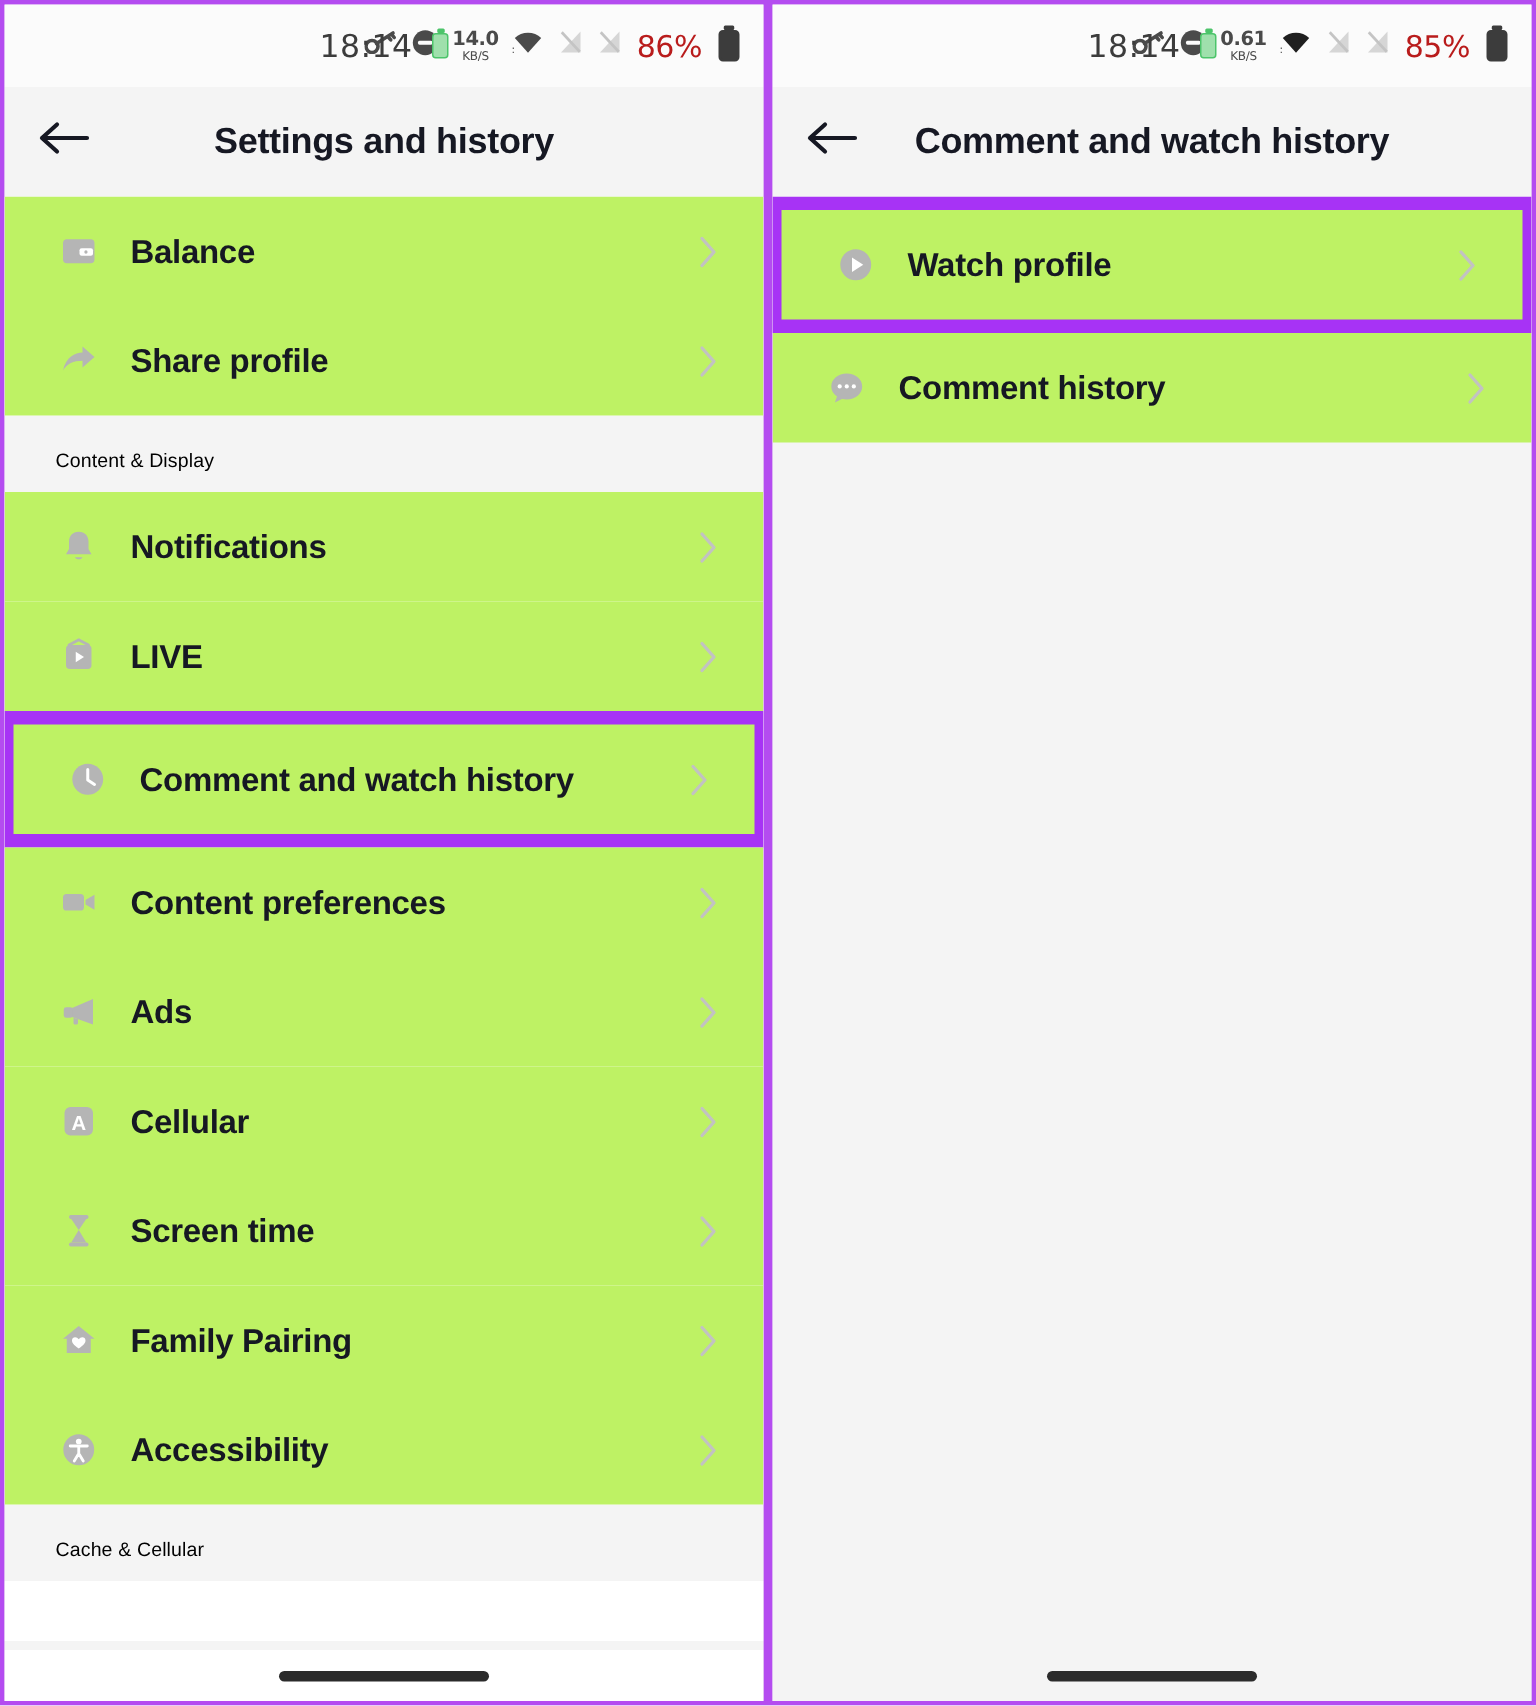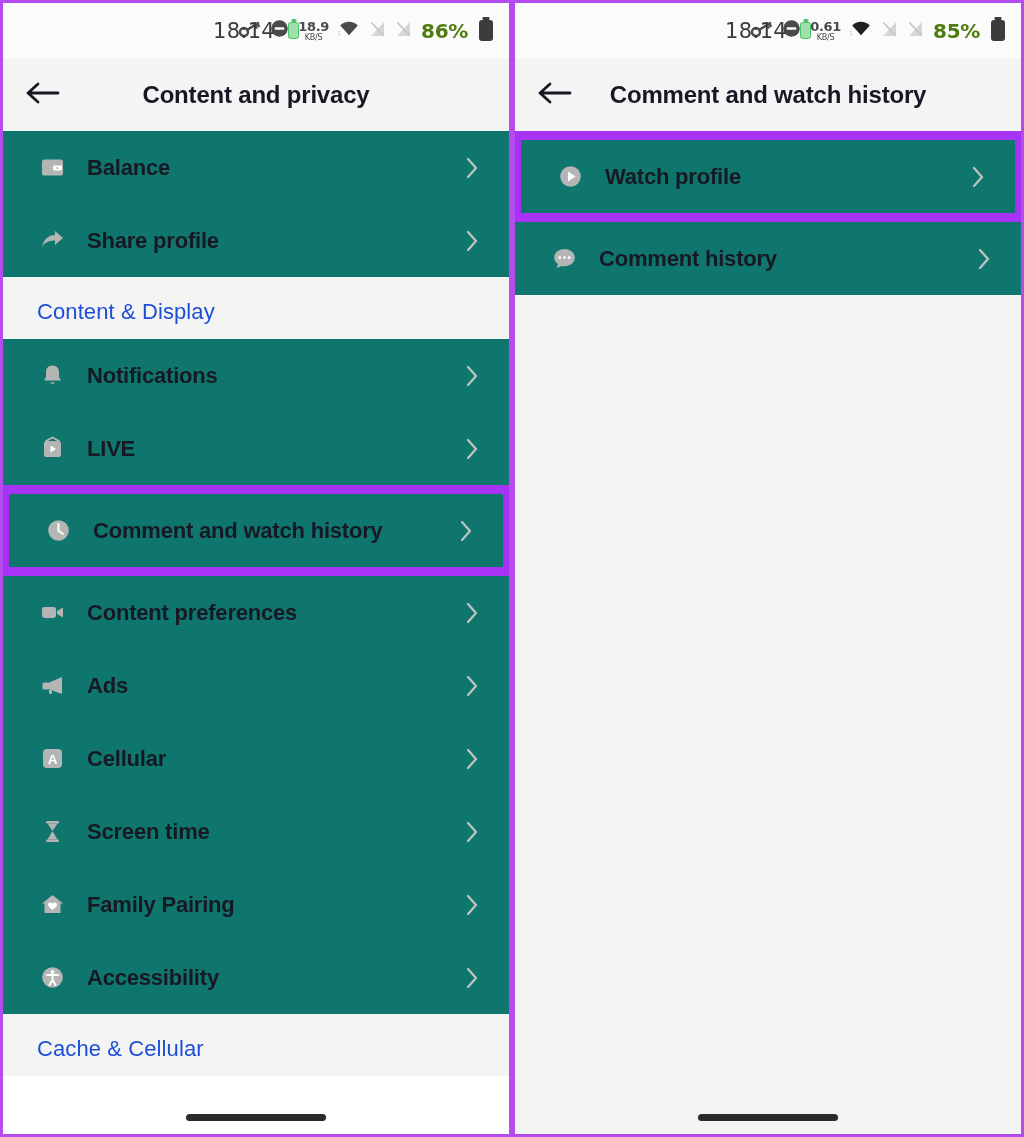--- a/index.html
+++ b/index.html
@@ -57,21 +57,21 @@
   }
   .ic { display: inline-block; }
   .net-rate {
     display: flex; flex-direction: column; align-items: center;
     line-height: 1; color: #4a4a4a;
     font-family: "DejaVu Sans", sans-serif;
   }
   .net-rate .n1 { font-size: 13px; font-weight: bold; letter-spacing: -.3px; }
   .net-rate .n2 { font-size: 8px; margin-top: 1px; letter-spacing: -.2px; text-align: center; }
   .pct {
-    font-size: 20px; color: #4d7c0f; font-weight: 700; letter-spacing: -.3px;
+    font-size: 20px; color: #b91c1c; font-weight: 400; letter-spacing: -.3px;
     font-family: "DejaVu Sans", sans-serif;
   }
   .bat-big {
     width: 14px; height: 21px; border: 2px solid #3c3c3c; border-radius: 3px;
     background: #3c3c3c; position: relative; margin-left: 2px;
   }
   .bat-big::before {
     content:""; position:absolute; top:-5px; left:50%; transform:translateX(-50%);
     width:7px; height:3px; background:#3c3c3c; border-radius:1px;
   }
@@ -92,28 +92,28 @@
     font-size: 24px; font-weight: bold; color: #161823;
     letter-spacing: -.2px; pointer-events: none;
   }
 
   
   .content { flex: 1; background: #f4f4f4; overflow: hidden; position: relative; }
 
   .card { background: #ffffff; }
   .section-label {
     padding: 22px 34px 14px 34px;
-    font-size: 22px; color: #1d4ed8; letter-spacing: .1px;
+    font-size: 13px; color: #000000; letter-spacing: .1px;
   }
 
   .row {
     height: 73px;
     display: flex; align-items: center;
     padding: 0 26px 0 34px;
-    background: #0f766e;
+    background: #bef264;
     cursor: pointer;
   }
   .row .ic-wrap {
     width: 30px; height: 30px;
     display: flex; align-items: center; justify-content: center;
     flex: 0 0 30px; margin-right: 20px;
   }
   .row-label {
     font-size: 22px; font-weight: bold; color: #161823; letter-spacing: -.2px;
     flex: 1;
@@ -162,21 +162,21 @@
               <path d="M8 9 L19 2 M15.5 4.3 L17.5 6.6 M18 2.7 L19.8 5" stroke="#4a4a4a" stroke-width="2.4" fill="none" stroke-linecap="round"></path>
             </svg>
         </span>
         <span class="ic">
           <svg width="19" height="19" viewBox="0 0 19 19">
               <circle cx="9.5" cy="9.5" r="8.3" fill="#4a4a4a"></circle>
               <rect x="4.6" y="8.2" width="9.8" height="2.6" rx="1.1" fill="#fbfbfb"></rect>
             </svg>
         </span>
         <span class="net-rate">
-          <span class="n1">18.9</span>
+          <span class="n1">14.0</span>
           <span class="n2">KB/S</span>
         </span>
         <span class="ic">
           <svg width="22" height="17" viewBox="0 0 22 17">
               <path d="M11 15.2 L2.2 5.4 A12.5 12.5 0 0 1 19.8 5.4 Z" fill="#4a4a4a"></path>
               <text x="0" y="15" font-size="7" fill="#4a4a4a" font-family="DejaVu Sans">:</text>
             </svg>
         </span>
         <span class="ic">
           <svg width="17" height="18" viewBox="0 0 17 18">
@@ -196,21 +196,21 @@
     </div>
 
     <div class="appbar">
       <div class="back-btn">
         <span>
           <svg width="36" height="26" viewBox="0 0 36 26">
               <path d="M13 4 L3 13 L13 22 M3 13 L33 13" stroke="#161823" stroke-width="2.8" fill="none" stroke-linecap="round" stroke-linejoin="round"></path>
             </svg>
         </span>
       </div>
-      <div class="appbar-title">Content and privacy</div>
+      <div class="appbar-title">Settings and history</div>
     </div>
 
     <div class="content">
 
       <div class="card">
         <div class="row">
           <span class="ic-wrap">
             <svg width="25" height="25" viewBox="0 0 25 25">
                 <rect x="2" y="4.5" width="21" height="16" rx="2.6" fill="#b5b5b5"></rect>
                 <rect x="13" y="10.5" width="9" height="5" rx="1.4" fill="#ffffff"></rect>

